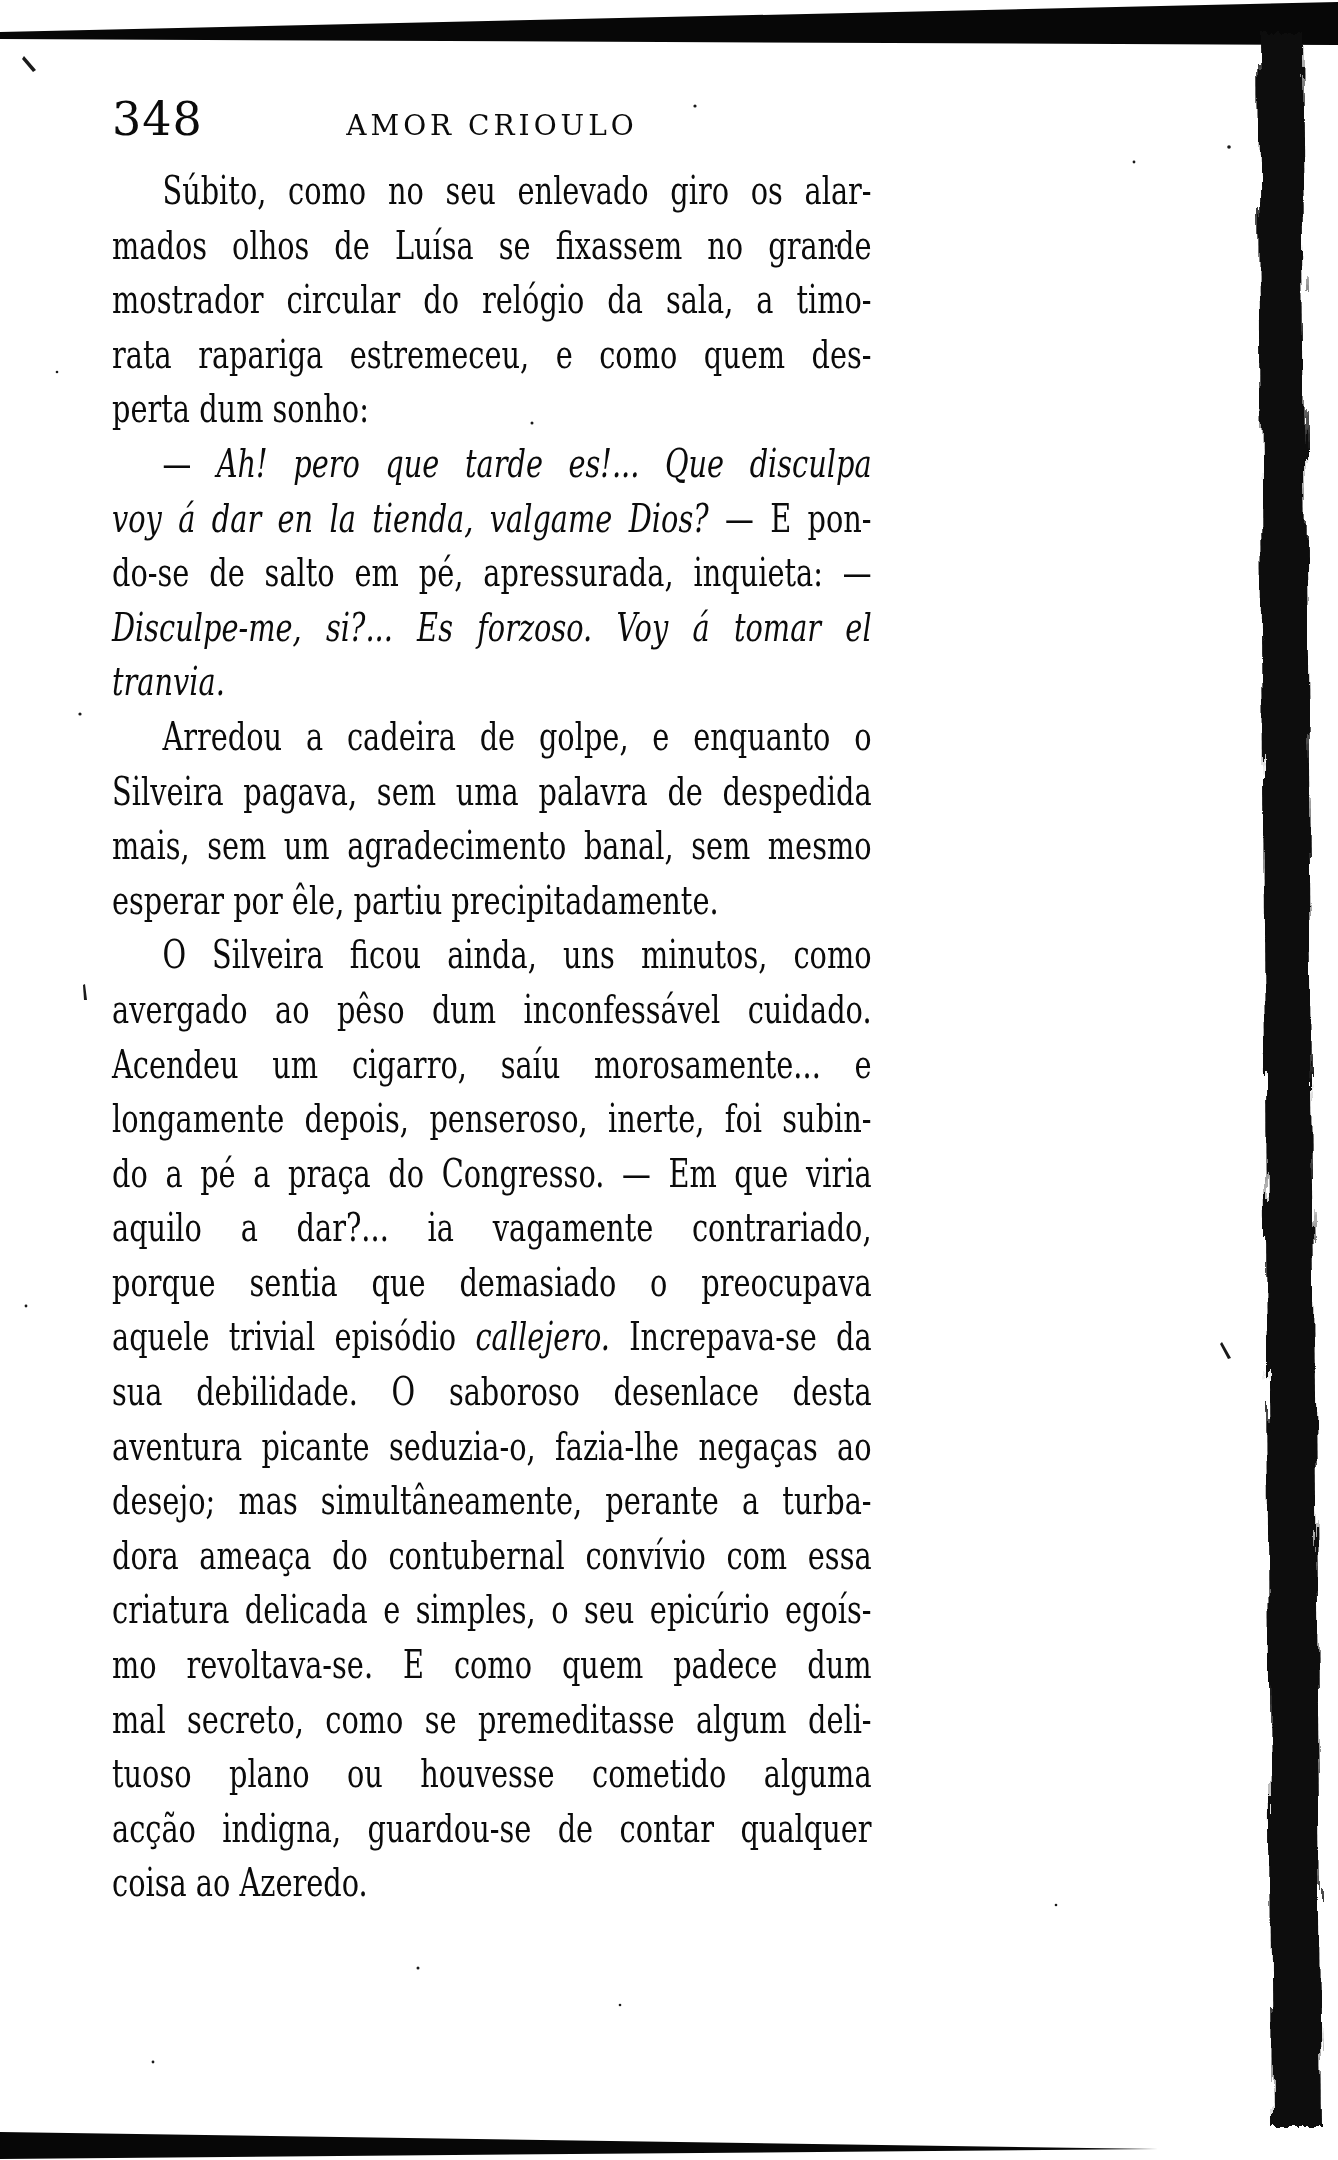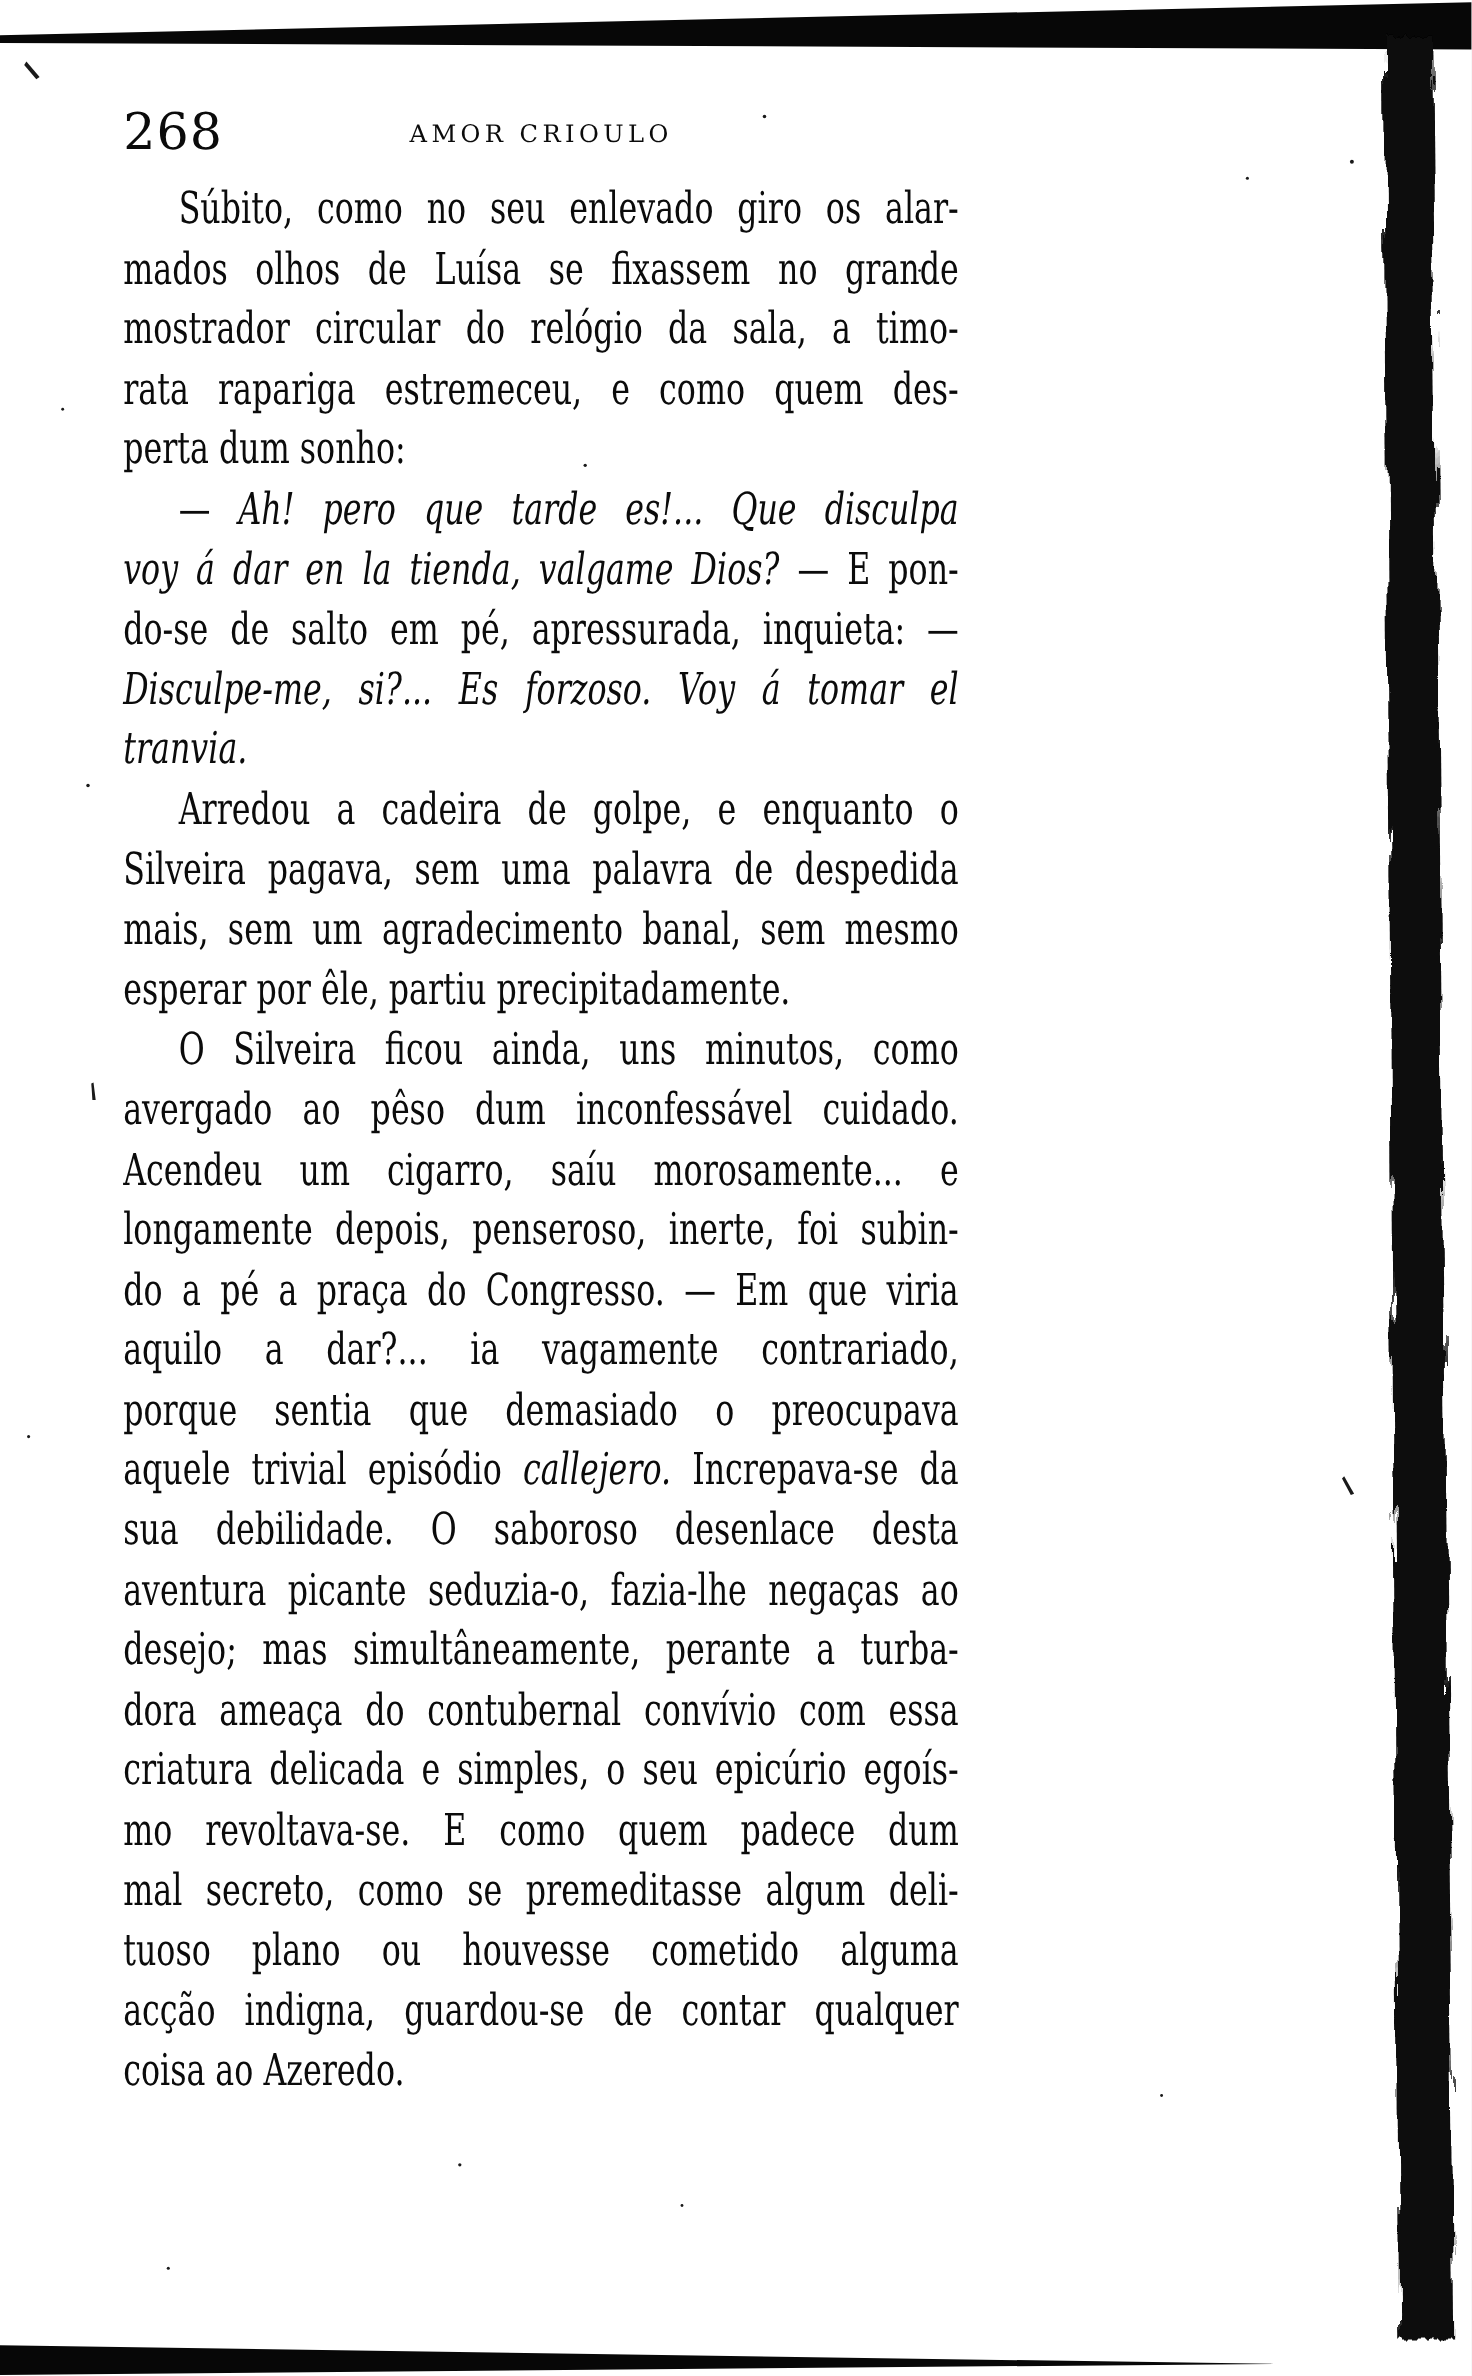--- a/index.html
+++ b/index.html
@@ -12,21 +12,21 @@
     color:var(--ink,#0b0b0b);
   }
   .header{position:absolute;left:0;top:0;width:1338px;height:160px;}
   .page-number{
     position:absolute;left:112px;top:96px;
     font-size:46px;line-height:1;letter-spacing:1px;
   }
   .running-title{
     position:absolute;left:112px;top:112px;width:760px;
     text-align:center;
-    font-size:22px;line-height:1;letter-spacing:4px;
+    font-size:28px;line-height:1;letter-spacing:4px;
   }
   .text-block{
     position:absolute;left:112px;top:163px;
     width:1055px;
     transform:scaleX(0.72);
     transform-origin:top left;
   }
   .line{
     height:54.6px;line-height:54.6px;
     font-size:40px;
@@ -41,21 +41,21 @@
   .line.indent{padding-left:70px;}
   .it{font-style:italic;}
   .artifacts{position:absolute;left:0;top:0;pointer-events:none;}
 </style>
 </head>
 <body>
 
 <div class="page" style="--ink: #0b0b0b; --paper: #ffffff;">
 
   <div class="header">
-    <div class="page-number">268</div>
+    <div class="page-number">348</div>
     <div class="running-title">AMOR CRIOULO</div>
   </div>
 
   <div class="text-block">
       <div class="line indent just"><span>Súbito, como no seu enlevado giro os alar-</span></div>
       <div class="line just"><span>mados olhos de Luísa se fixassem no grande</span></div>
       <div class="line just"><span>mostrador circular do relógio da sala, a timo-</span></div>
       <div class="line just"><span>rata rapariga estremeceu, e como quem des-</span></div>
       <div class="line"><span>perta dum sonho:</span></div>
       <div class="line indent just"><span>— </span><span class="it">Ah! pero que tarde es!... Que disculpa</span></div>

